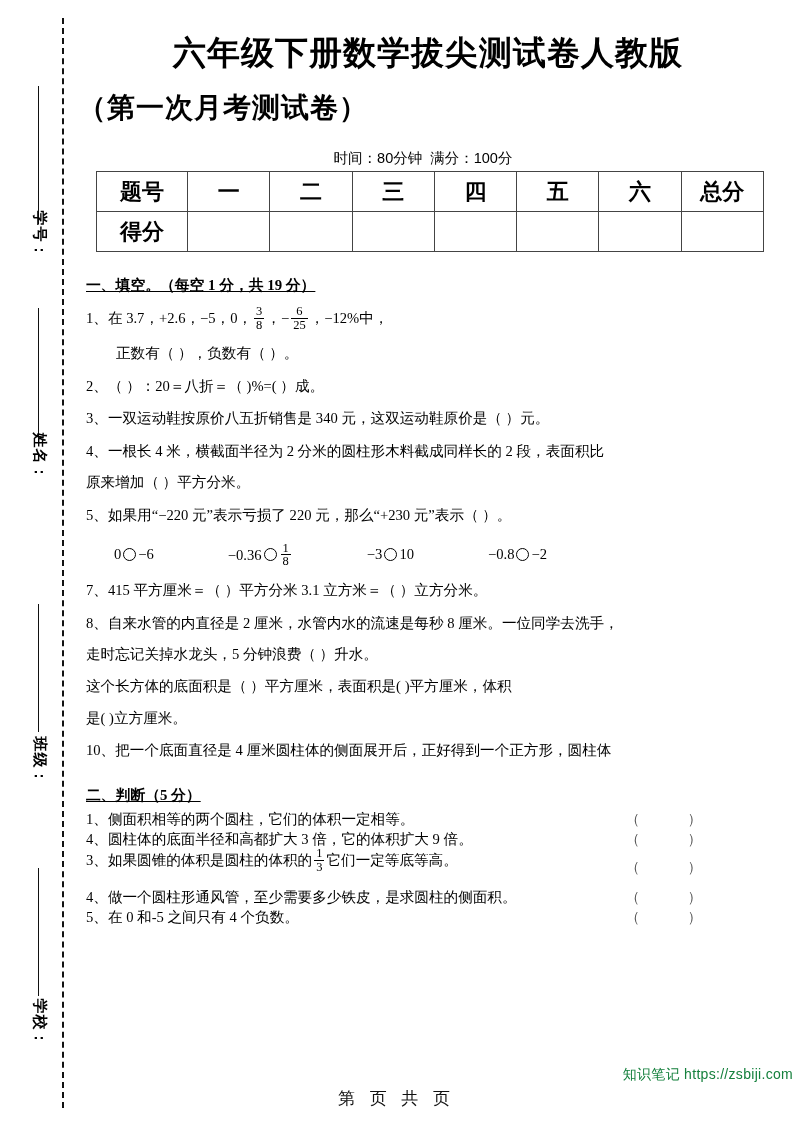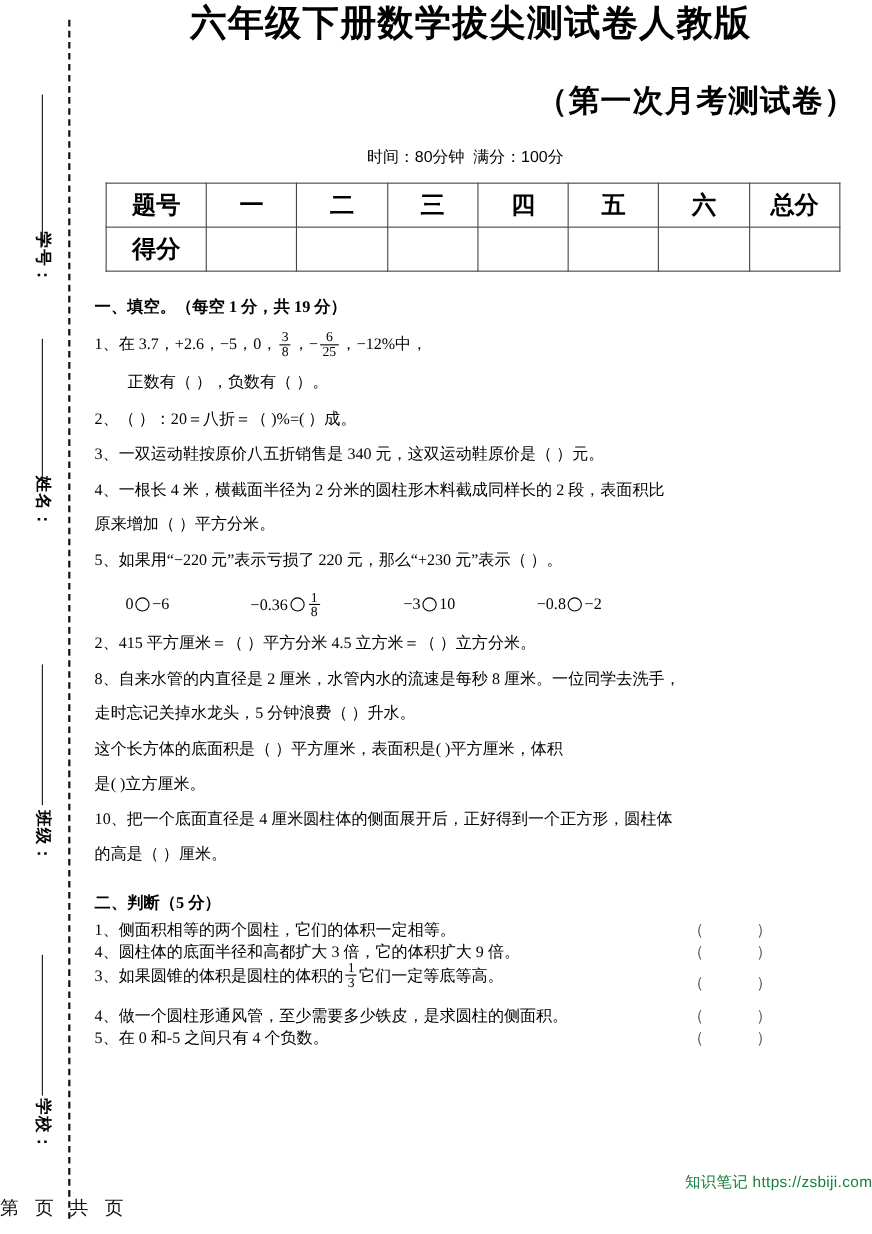--- a/index.html
+++ b/index.html
@@ -56,47 +56,48 @@
     height: 1122px;
   }
 
   
   .title-main {
     text-align: center;
     font-family: "Liberation Sans", "DejaVu Sans", sans-serif;
     font-weight: bold;
     font-size: 33px;
     letter-spacing: 1px;
+    margin-top: 32px;
     line-height: 1.25;
   }
   .title-sub {
-    text-align: right;
+    text-align: left;
     font-family: "Liberation Sans", "DejaVu Sans", sans-serif;
     font-weight: bold;
     font-size: 28px;
     letter-spacing: 1px;
-    margin-top: 32px;
+    margin-top: 16px;
   }
 
   
   .exam-meta {
     text-align: center;
     font-family: "Liberation Sans", "DejaVu Sans", sans-serif;
     font-size: 14.5px;
     margin-top: 22px;
     padding-right: 10px;
     white-space: nowrap;
   }
   .exam-meta .meta-gap { display: inline-block; width: 8px; }
 
   
   table.score-table {
     border-collapse: collapse;
     width: 668px;
-    margin-top: 14px;
+    margin-top: 3px;
     margin-left: 18px;
     table-layout: fixed;
   }
   table.score-table td {
     border: 1.2px solid #444;
     height: 37px;
     text-align: center;
     vertical-align: middle;
     font-family: "Liberation Serif", "DejaVu Serif", serif;
     font-size: 22px;
@@ -111,20 +112,21 @@
     padding-right: 6px;
     font-size: 14.6px;
     line-height: 1.0;
   }
   .sec-head {
     font-weight: bold;
     font-size: 14.8px;
     margin-top: 22px;
     margin-bottom: 2px;
     line-height: 1.5;
+    text-decoration: underline;
   }
   .q {
     margin-top: 10px;
     line-height: 1.55;
     font-size: 14.6px;
   }
   .q-cont {
     margin-top: 9px;
     line-height: 1.55;
     font-size: 14.6px;
@@ -193,21 +195,21 @@
     text-align: right;
     font-family: "Liberation Sans", "DejaVu Sans", sans-serif;
     font-size: 14px;
     color: #15803d;
     letter-spacing: 0.3px;
   }
   .pagenum {
     position: absolute;
     left: 0; right: 0;
     bottom: 12px;
-    text-align: left;
+    text-align: center;
     font-family: "Liberation Sans", "DejaVu Sans", sans-serif;
     font-size: 17px;
     color: #111;
     letter-spacing: 5px;
   }
 </style>
 </head>
 <body>
 
 <div id="left-margin">
@@ -274,30 +276,29 @@
 
     <div class="q">4、一根长 4 米，横截面半径为 2 分米的圆柱形木料截成同样长的 2 段，表面积比</div>
     <div class="q-cont">原来增加（        ）平方分米。</div>
 
     <div class="q">5、如果用“−220 元”表示亏损了 220 元，那么“+230 元”表示（                 ）。</div>
 
     <div class="cmp-row">
       <span class="cmp"><span>0</span><span class="circ"></span><span>−6</span></span><span class="cmp-gap"></span><span class="cmp"><span>−0.36</span><span class="circ"></span><span class="frac"><span class="num">1</span><span class="den">8</span></span></span><span class="cmp-gap"></span><span class="cmp"><span>−3</span><span class="circ"></span><span>10</span></span><span class="cmp-gap"></span><span class="cmp"><span>−0.8</span><span class="circ"></span><span>−2</span></span>
     </div>
 
-    <div class="q">2、415 平方厘米＝（     ）平方分米          4.5 立方米＝（     ）立方分米。</div>
+    <div class="q">7、415 平方厘米＝（     ）平方分米          3.1 立方米＝（     ）立方分米。</div>
 
     <div class="q">8、自来水管的内直径是 2 厘米，水管内水的流速是每秒 8 厘米。一位同学去洗手，</div>
     <div class="q-cont">走时忘记关掉水龙头，5 分钟浪费（               ）升水。</div>
 
     <div class="q-cont">这个长方体的底面积是（          ）平方厘米，表面积是(            )平方厘米，体积</div>
     <div class="q-cont">是(          )立方厘米。</div>
 
     <div class="q">10、把一个底面直径是 4 厘米圆柱体的侧面展开后，正好得到一个正方形，圆柱体</div>
-    <div class="q-cont">的高是（       ）厘米。</div>
 
     <div class="sec-head">二、判断（5 分）</div>
 
     <div class="tf">
       <span class="tf-text">1、侧面积相等的两个圆柱，它们的体积一定相等。</span>
       <span class="tf-paren">（      ）</span>
     </div>
 
     <div class="tf">
       <span class="tf-text">4、圆柱体的底面半径和高都扩大 3 倍，它的体积扩大 9 倍。</span>

